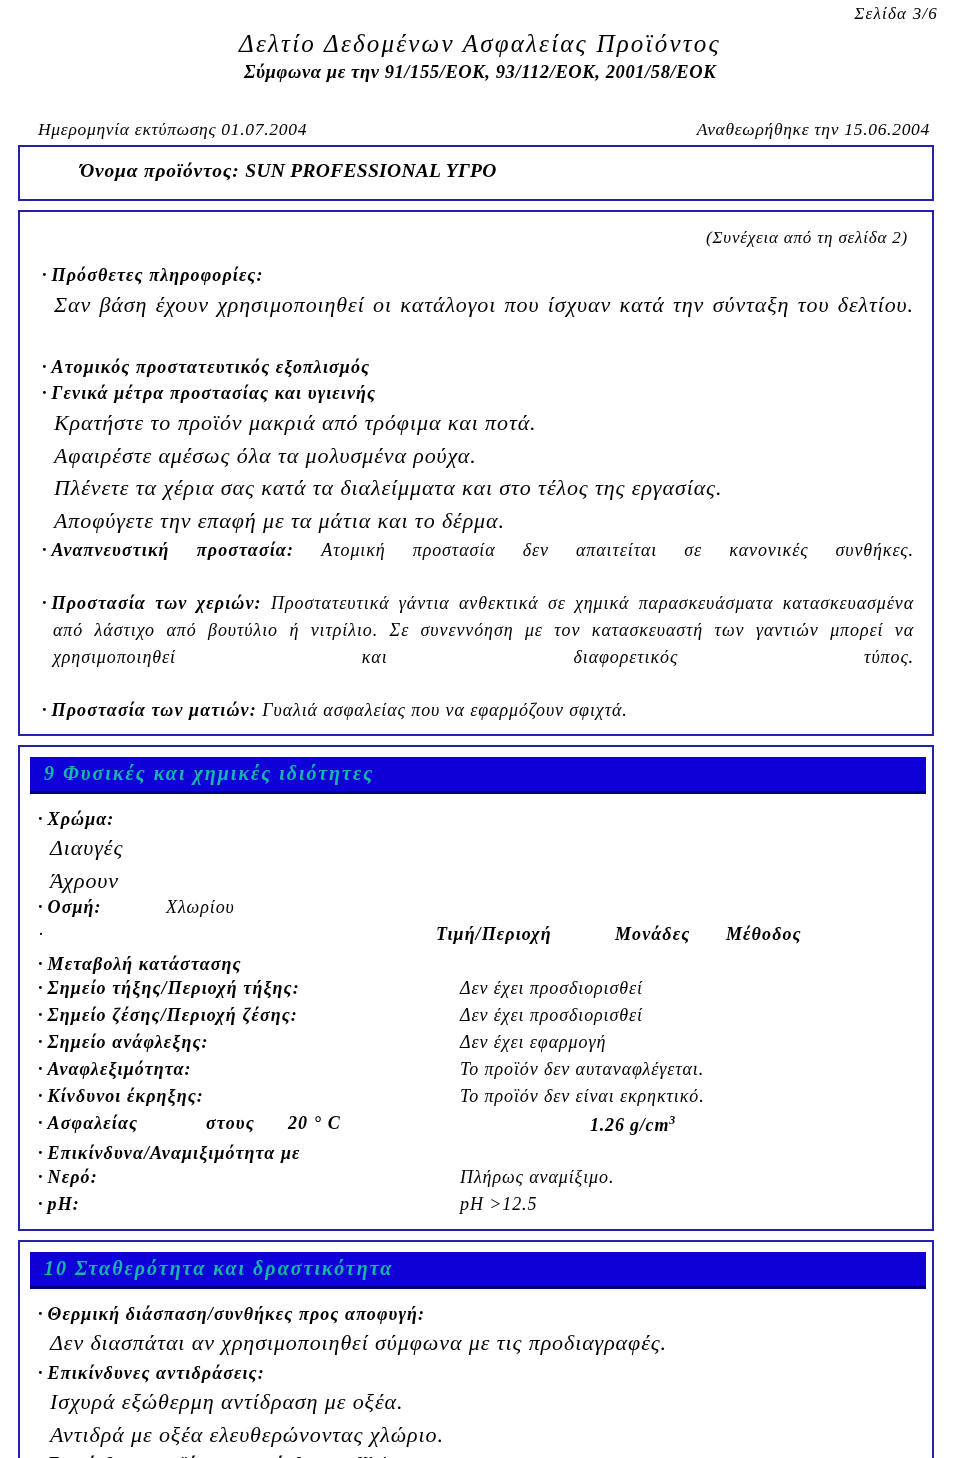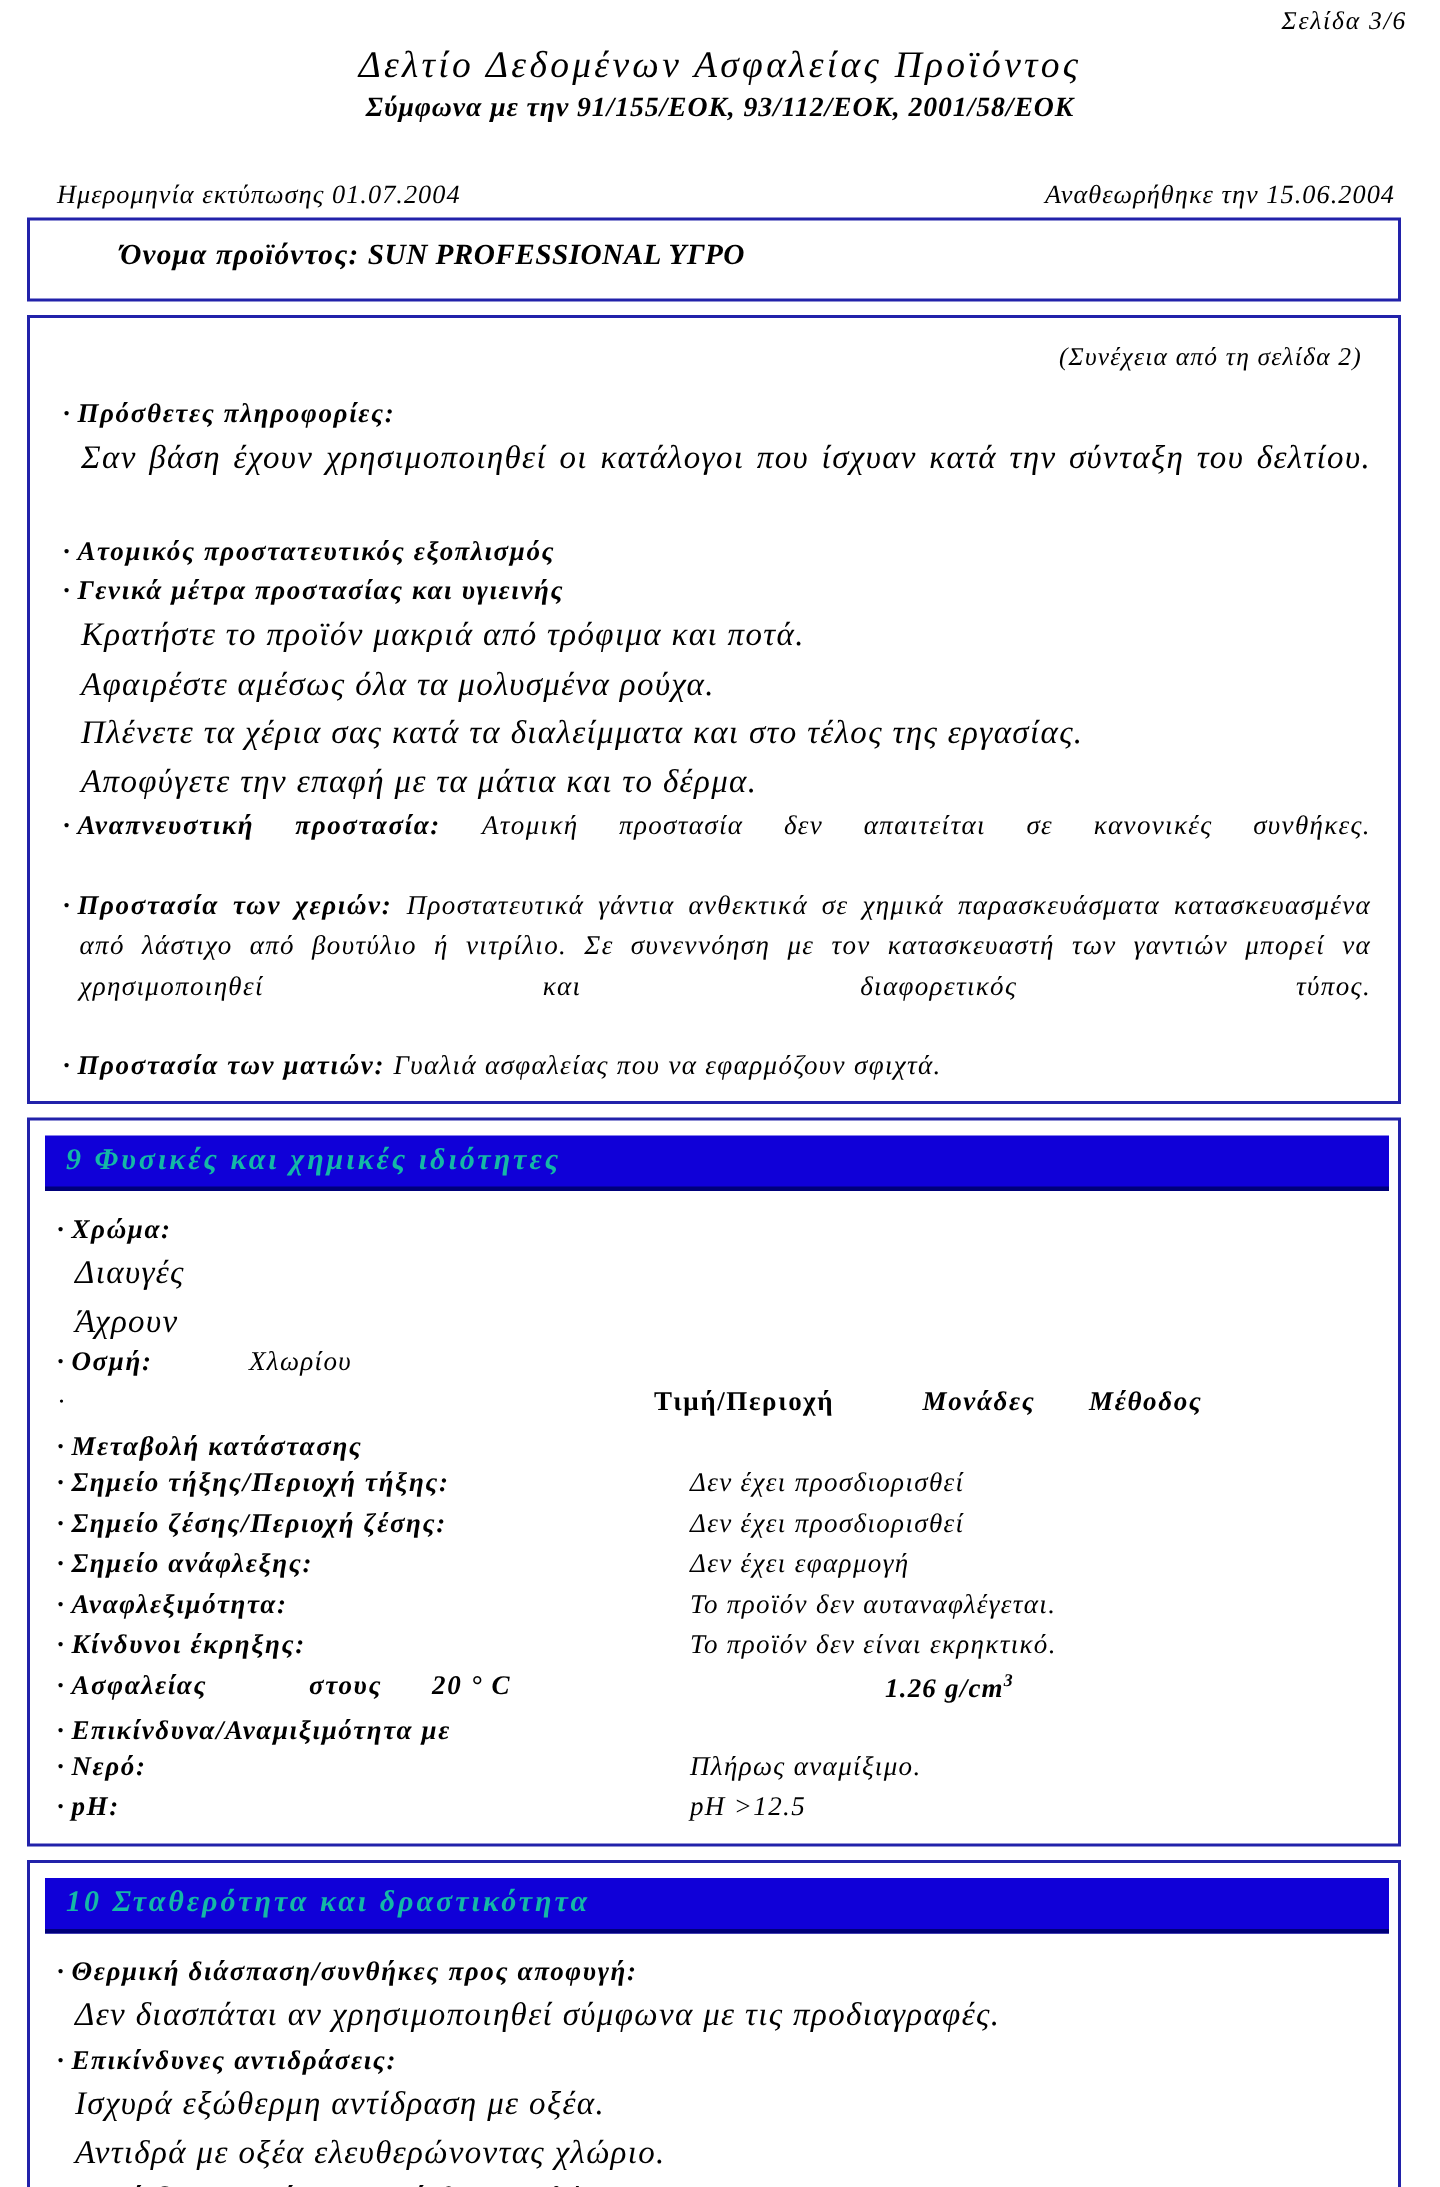--- a/index.html
+++ b/index.html
@@ -213,20 +213,21 @@
   .colhdr .dot {
     position: absolute;
     left: 0;
     top: 0;
   }
   .colhdr .c1 {
     position: absolute;
     left: 398px;
     top: 0;
     font-weight: bold;
+    font-style: italic;
     letter-spacing: 1.1px;
     white-space: nowrap;
   }
   .colhdr .c2 {
     position: absolute;
     left: 577px;
     top: 0;
     font-weight: bold;
     font-style: italic;
     letter-spacing: 1.1px;

